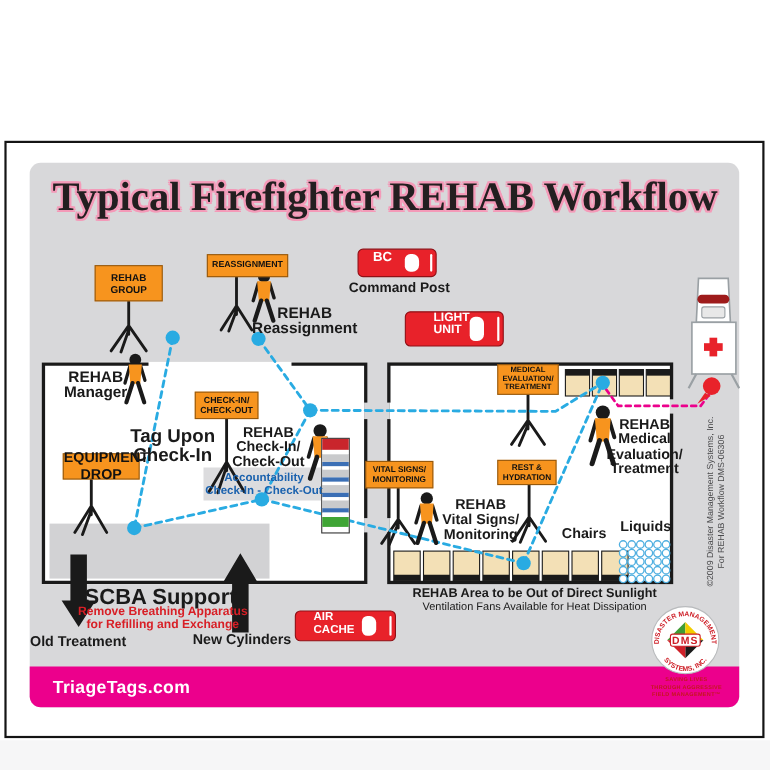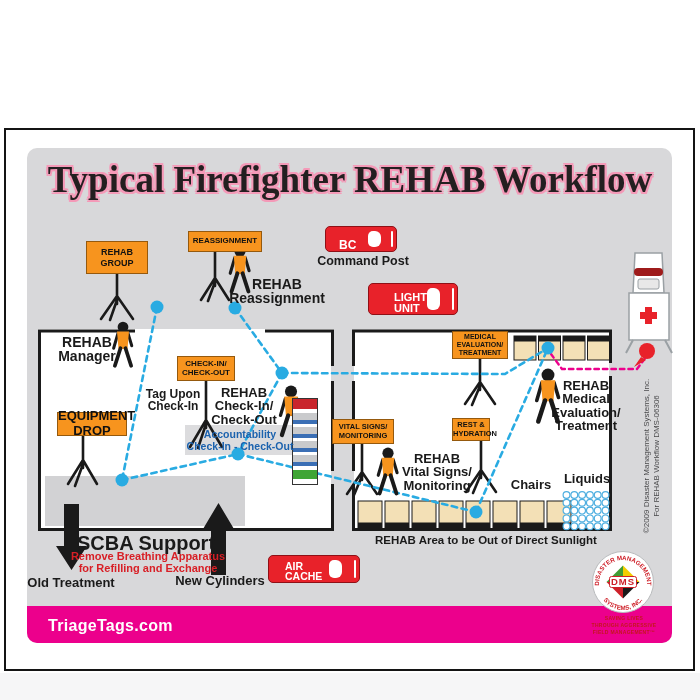--- a/index.html
+++ b/index.html
@@ -21,21 +21,21 @@
         color:#111;font-weight:800;text-align:center;display:flex;flex-direction:column;
         justify-content:center;line-height:1.12;letter-spacing:0;}
   .lbl{position:absolute;transform:translateX(-50%);text-align:center;font-weight:bold;
        color:#1a1a1a;line-height:1.02;white-space:nowrap;}
   .outline-w{color:#fff;letter-spacing:1px;font-weight:800;
        text-shadow:1px 1px 0 #6d6e71,-1px -1px 0 #6d6e71,1px -1px 0 #6d6e71,-1px 1px 0 #6d6e71,
        0 1.6px 1px #58595b;}
   .blue{color:#1b62ae;}
   .red{color:#d81f26;}
   .vehicle{position:absolute;background:#E8222A;border:1px solid #8f1016;border-radius:5px;
-        box-sizing:border-box;display:flex;align-items:flex-end;color:#fff;font-weight:800;
+        box-sizing:border-box;display:flex;align-items:flex-start;color:#fff;font-weight:800;
         line-height:1.02;}
   .ws{position:absolute;top:4px;bottom:4px;width:13px;background:#fff;border-radius:5px 6px 6px 5px;}
   .bumper{position:absolute;right:3px;top:4px;bottom:4px;width:2.5px;background:#fff;border-radius:2px;}
   .tag{position:absolute;left:292px;top:350px;width:26px;height:87px;background:#fff;
        border:1px solid #333;box-sizing:border-box;}
   .tag div{width:100%;}
   .t-red{background:#c9252c;}.t-blue{background:#3b6fb5;}.t-gray{background:#c9cacc;}
   .t-green{background:#3fa535;}.t-white{background:#fff;}
   .copyright{position:absolute;left:652px;top:408px;transform:translate(-50%,-50%) rotate(-90deg);
        font-size:8px;color:#4a4a4c;text-align:center;line-height:1.3;white-space:nowrap;}
@@ -220,21 +220,21 @@
   </div>
   <div class="sign" style="left:452px;top:283px;width:56px;height:28px;font-size:7px">
     <div>MEDICAL</div>
       <div>EVALUATION/</div>
       <div>TREATMENT</div>
   </div>
   <div class="sign" style="left:332px;top:371px;width:62px;height:25px;font-size:7.5px">
     <div>VITAL SIGNS/</div>
       <div>MONITORING</div>
   </div>
-  <div class="sign" style="left:452px;top:370px;width:38px;height:23px;font-size:7.5px">
+  <div class="sign" style="left:452px;top:370px;width:54px;height:23px;font-size:7.5px">
     <div>REST &amp;</div>
       <div>HYDRATION</div>
   </div>
 
   <div class="vehicle" style="left:325px;top:178px;width:72px;height:26px;font-size:12px;padding-left:13px">
     <span>BC</span>
     <span class="ws" style="right:15px"></span>
     <span class="bumper"></span>
   </div>
   <div class="vehicle" style="left:368px;top:235px;width:90px;height:32px;font-size:11px;padding-left:25px">
@@ -274,21 +274,21 @@
 
   <div class="lbl" style="left:87px;top:287px;font-size:14px">
     <div>REHAB</div>
       <div>Manager</div>
   </div>
   <div class="lbl" style="left:277px;top:229px;font-size:14px">
     <div>REHAB</div>
       <div>Reassignment</div>
   </div>
   <div class="lbl" style="left:363px;top:207px;font-size:12.5px">Command Post</div>
-  <div class="lbl" style="left:173px;top:340px;font-size:12px">
+  <div class="lbl" style="left:157px;top:340px;font-size:17px">
     <div>Tag Upon</div>
       <div>Check-In</div>
   </div>
   <div class="lbl" style="left:244px;top:338px;font-size:13px">
     <div>REHAB</div>
       <div>Check-In/</div>
       <div>Check-Out</div>
   </div>
   <div class="lbl blue" style="left:240px;top:380px;font-size:10.5px;line-height:1.15">
     <div>Accountability</div>
@@ -308,20 +308,21 @@
   <div class="lbl" style="left:531px;top:430px;font-size:13px">Chairs</div>
   <div class="lbl" style="left:587px;top:424px;font-size:13px">Liquids</div>
   <div class="lbl" style="left:146px;top:485px;font-size:20px">SCBA Support</div>
   <div class="lbl red" style="left:148px;top:503px;font-size:11px;line-height:1.05">
     <div>Remove Breathing Apparatus</div>
       <div>for Refilling and Exchange</div>
   </div>
   <div class="lbl" style="left:71px;top:528px;font-size:13px">Old Treatment</div>
   <div class="lbl" style="left:220px;top:526px;font-size:13px">New Cylinders</div>
   <div class="lbl" style="left:486px;top:487px;font-size:11.5px">REHAB Area to be Out of Direct Sunlight</div>
+  <div class="lbl" style="left:486px;top:500px;font-size:10px;font-weight:normal">Ventilation Fans Available for Heat Dissipation</div>
 
   <div class="triage-url">TriageTags.com</div>
   <div class="tagline">
     <div>SAVING LIVES</div>
       <div>THROUGH AGGRESSIVE</div>
       <div>FIELD MANAGEMENT™</div>
   </div>
   <div class="copyright">
     <div>©2009 Disaster Management Systems, Inc.</div>
       <div>For REHAB Workflow DMS-06306</div>

